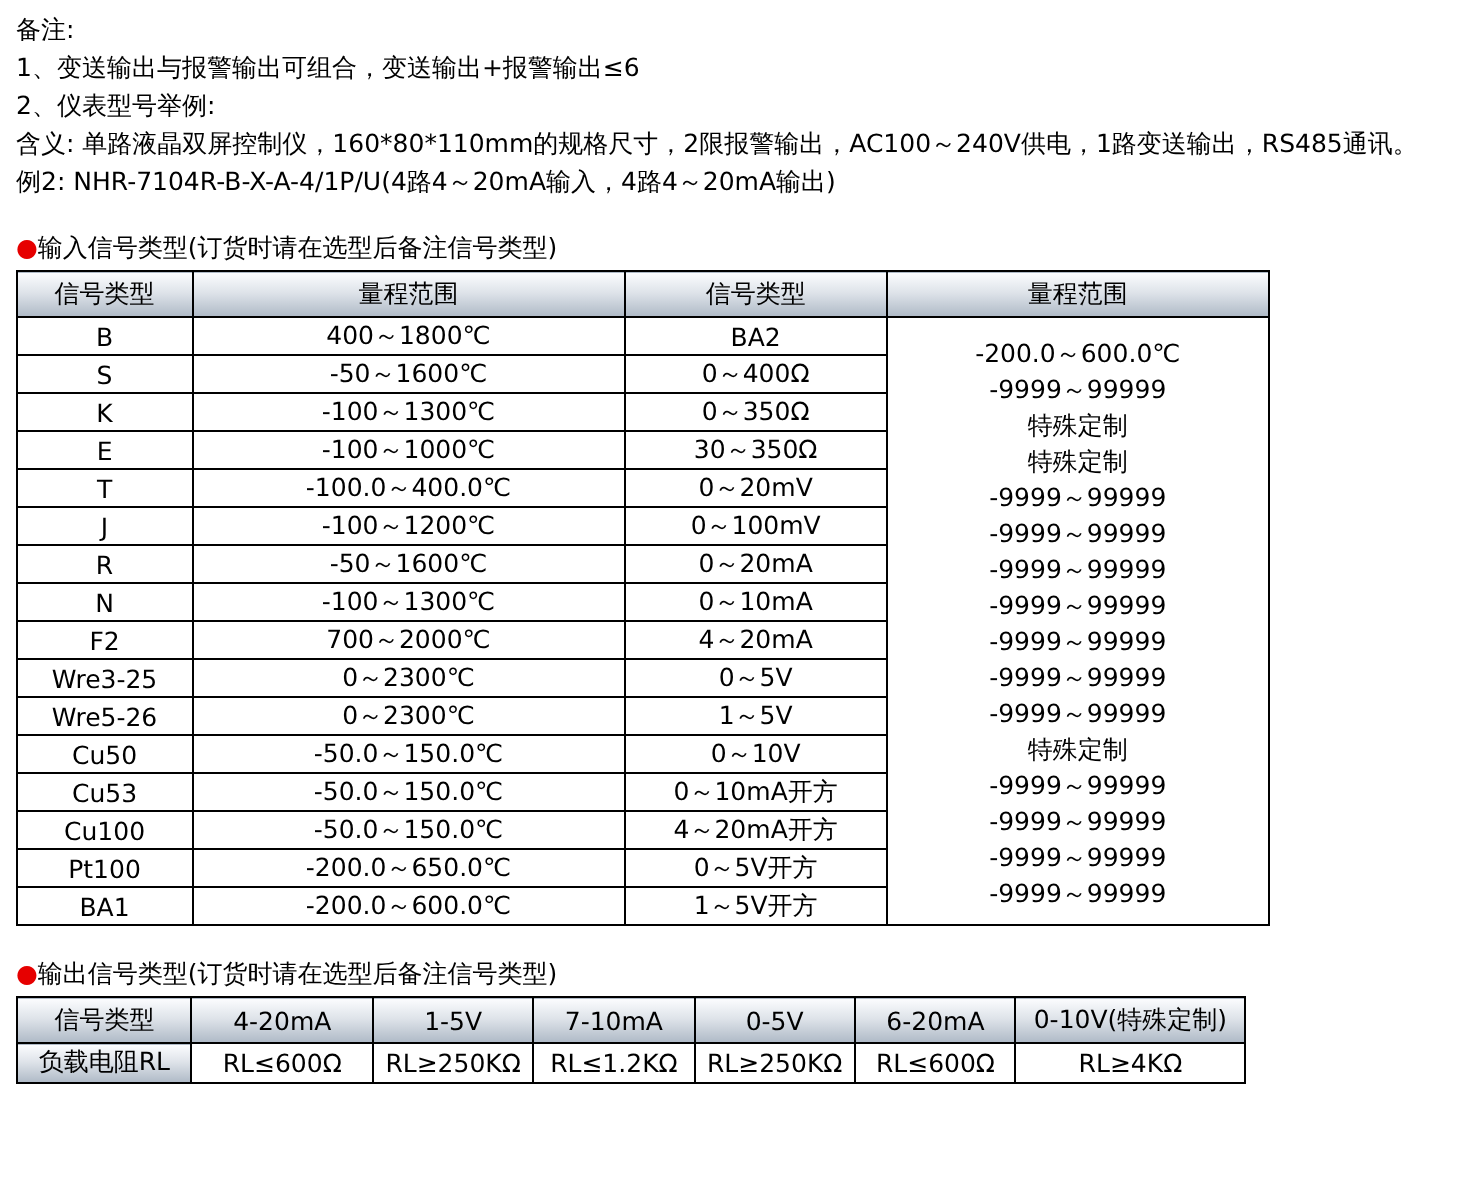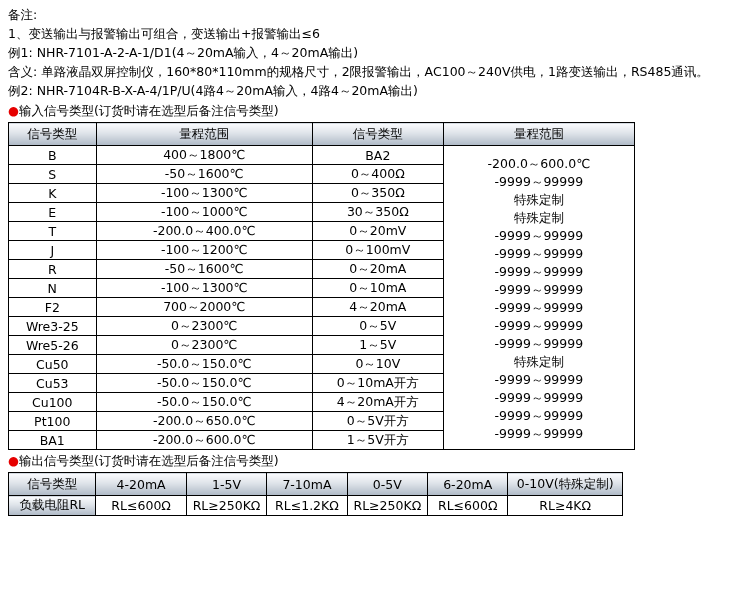--- a/index.html
+++ b/index.html
@@ -3,21 +3,21 @@
 <meta charset="utf-8">
 <style>
   html, body { margin:0; padding:0; background:#ffffff; }
   body {
     width:731px; height:596px; overflow:hidden;
     font-family:"DejaVu Sans", "Liberation Sans", sans-serif;
     font-size:12.5px; color:#000;
   }
   .page { padding:5px 8px 0 8px; width:715px; }
   .notes-line { line-height:19px; }
-  .section-title { line-height:19px; margin-top:1px; }
+  .section-title { line-height:19px; margin-top:14px; }
   .bullet { color:#e60000; }
   table { border-collapse:collapse; table-layout:fixed; margin-top:2px; }
   th, td {
     border:1px solid #000; text-align:center; vertical-align:middle;
     padding:0; font-weight:normal; font-size:12.5px; overflow:hidden;
   }
   th {
     height:22px;
     background:linear-gradient(180deg,#fbfcfe 0%,#dee3e9 45%,#aeb9c6 100%);
     margin-top:44px;
@@ -33,21 +33,21 @@
   }
 </style>
 </head>
 <body>
 
 <div class="page">
 
   <div class="notes">
     <div class="notes-line">备注:</div>
     <div class="notes-line">1、变送输出与报警输出可组合，变送输出+报警输出≤6</div>
-    <div class="notes-line">例1: NHR-7101-A-2-A-1/D1(4～20mA输入，4～20mA输出)</div>
+    <div class="notes-line">2、仪表型号举例:</div>
     <div class="notes-line">含义: 单路液晶双屏控制仪，160*80*110mm的规格尺寸，2限报警输出，AC100～240V供电，1路变送输出，RS485通讯。</div>
     <div class="notes-line">例2: NHR-7104R-B-X-A-4/1P/U(4路4～20mA输入，4路4～20mA输出)</div>
   </div>
 
   <div class="section-title"><span class="bullet">●</span><span>输入信号类型(订货时请在选型后备注信号类型)</span></div>
 
   <table class="sig-table">
     <colgroup>
         <col style="width:87px">
         <col style="width:215px">
@@ -96,21 +96,21 @@
         <td>-100～1300℃</td>
         <td>0～350Ω</td>
       </tr>
       <tr>
         <td>E</td>
         <td>-100～1000℃</td>
         <td>30～350Ω</td>
       </tr>
       <tr>
         <td>T</td>
-        <td>-200.0～400.0℃</td>
+        <td>-100.0～400.0℃</td>
         <td>0～20mV</td>
       </tr>
       <tr>
         <td>J</td>
         <td>-100～1200℃</td>
         <td>0～100mV</td>
       </tr>
       <tr>
         <td>R</td>
         <td>-50～1600℃</td>

